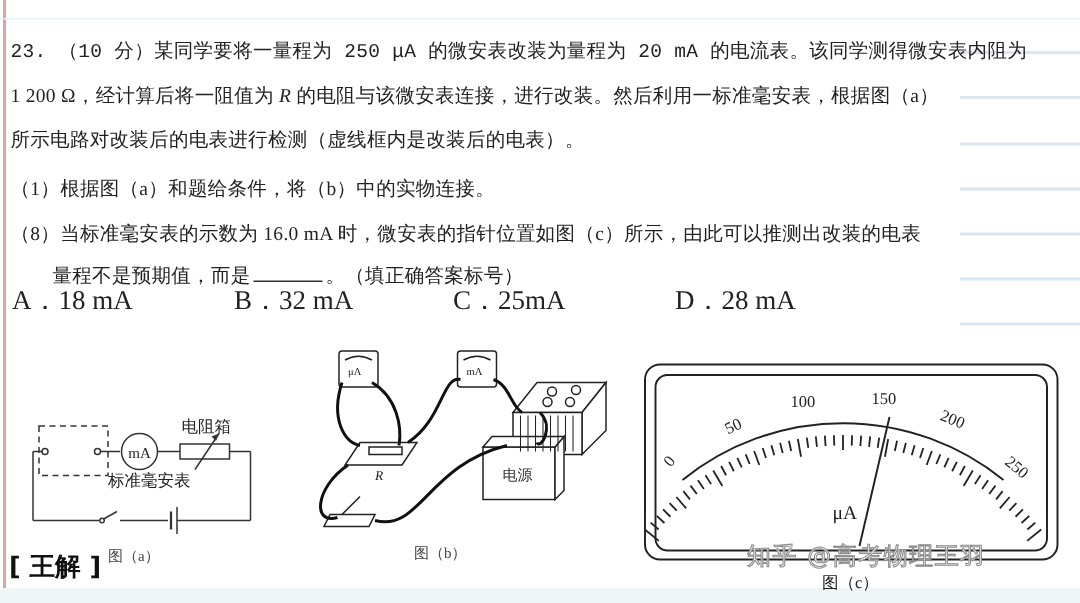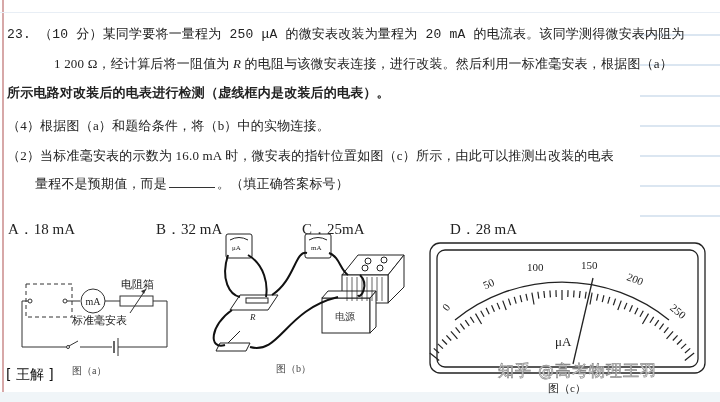--- a/index.html
+++ b/index.html
@@ -8,28 +8,28 @@
     background: #ffffff;
     font-family: "Liberation Serif", "DejaVu Serif", serif;
     color: #222;
   }
   .left-rule { position: absolute; left: 2px; top: 0; width: 2px; height: 392px; background: #d7a8a8; }
   .top-rule { position: absolute; left: 0; top: 12px; width: 720px; height: 1px; background: #e8eef5; }
   .bottom-band { position: absolute; left: 0; top: 392px; width: 720px; height: 10px; background: #f0f5f8; }
   .right-line { position: absolute; left: 640px; width: 80px; height: 2px; background: #dbe6f1; }
 
   .line { position: absolute; left: 7px; font-size: 13px; white-space: nowrap; letter-spacing: 0.2px; }
-  .l1 { top: 25px; font-family: Liberation Mono, monospace; } .l2 { top: 55px; margin-left: 47px; } .l3 { top: 84px; font-weight: bold; } .l4 { top: 117px; } .l5 { top: 147px; } .l6 { top: 175px; margin-left: 28px; }
+  .l1 { top: 25px; font-family: Liberation Mono, monospace; } .l2 { top: 55px; } .l3 { top: 84px; } .l4 { top: 117px; } .l5 { top: 147px; } .l6 { top: 175px; margin-left: 28px; }
   .blank { display: inline-block; width: 46px; border-bottom: 1px solid #333; height: 12px; vertical-align: baseline; margin: 0 2px; }
-  .opts { position: absolute; top: 220px; font-size: 15px; white-space: nowrap; }
+  .opts { position: absolute; top: 188px; font-size: 18px; white-space: nowrap; }
   .ital { font-style: italic; }
   .cap { position: absolute; font-size: 10px; color: #444; }
   .wm { position: absolute; left: 498px; top: 361px; font-family: "DejaVu Sans", sans-serif; font-size: 16px; color: rgba(255,255,255,0.9);
         -webkit-text-stroke: 0.7px #8a8a8a; letter-spacing: 1px; }
-  .jie { position: absolute; left: 6px; top: 366px; font-family: "DejaVu Sans", sans-serif; font-size: 14px; font-weight: normal; color: #111; }
+  .jie { position: absolute; left: 6px; top: 366px; font-family: "DejaVu Sans", sans-serif; font-size: 17px; font-weight: bold; color: #111; }
   svg text { font-family: "Liberation Serif", serif; }
 </style>
 </head>
 <body>
 
 <div class="left-rule"></div>
 <div class="top-rule"></div>
 <div class="bottom-band"></div>
 <div class="right-line" style="top:34px"></div>
 <div class="right-line" style="top:64px"></div>
@@ -40,22 +40,22 @@
 <div class="right-line" style="top:215px"></div>
 
 <div class="line l1">
   <span>23.</span>
   <span>（10 分）</span><span>某同学要将一量程为 250 μA 的微安表改装为量程为 20 mA 的电流表。该同学测得微安表内阻为</span>
 </div>
 <div class="line l2">
   <span>1 200 Ω，经计算后将一阻值为 </span><span class="ital">R</span><span> 的电阻与该微安表连接，进行改装。然后利用一标准毫安表，根据图（a）</span>
 </div>
 <div class="line l3">所示电路对改装后的电表进行检测（虚线框内是改装后的电表）。</div>
-<div class="line l4">（4）根据图（a）和题给条件，将（b）中的实物连接。</div>
-<div class="line l5">（2）当标准毫安表的示数为 16.0 mA 时，微安表的指针位置如图（c）所示，由此可以推测出改装的电表</div>
+<div class="line l4">（1）根据图（a）和题给条件，将（b）中的实物连接。</div>
+<div class="line l5">（8）当标准毫安表的示数为 16.0 mA 时，微安表的指针位置如图（c）所示，由此可以推测出改装的电表</div>
 <div class="line l6">
   <span>量程不是预期值，而是</span><span class="blank"></span><span>。（填正确答案标号）</span>
 </div>
 
 <div class="opts" style="left:8px">A．18 mA</div>
 <div class="opts" style="left:156px">B．32 mA</div>
 <div class="opts" style="left:302px">C．25mA</div>
 <div class="opts" style="left:450px">D．28 mA</div>
 
 <svg style="position:absolute;left:0;top:240px" width="220" height="150" viewBox="0 0 220 150">

